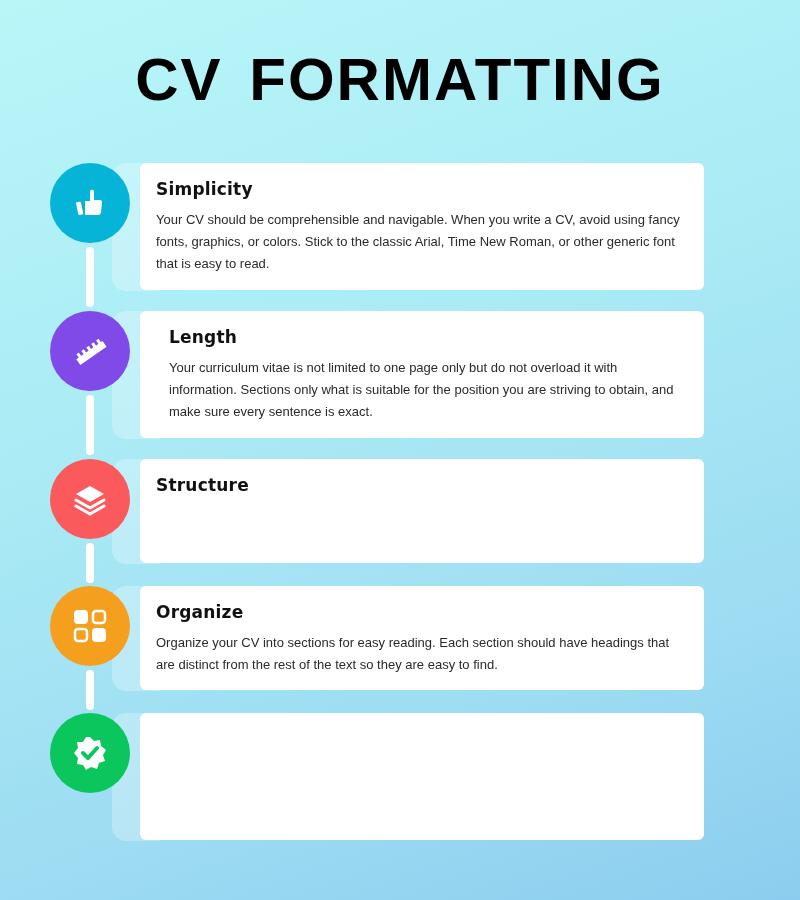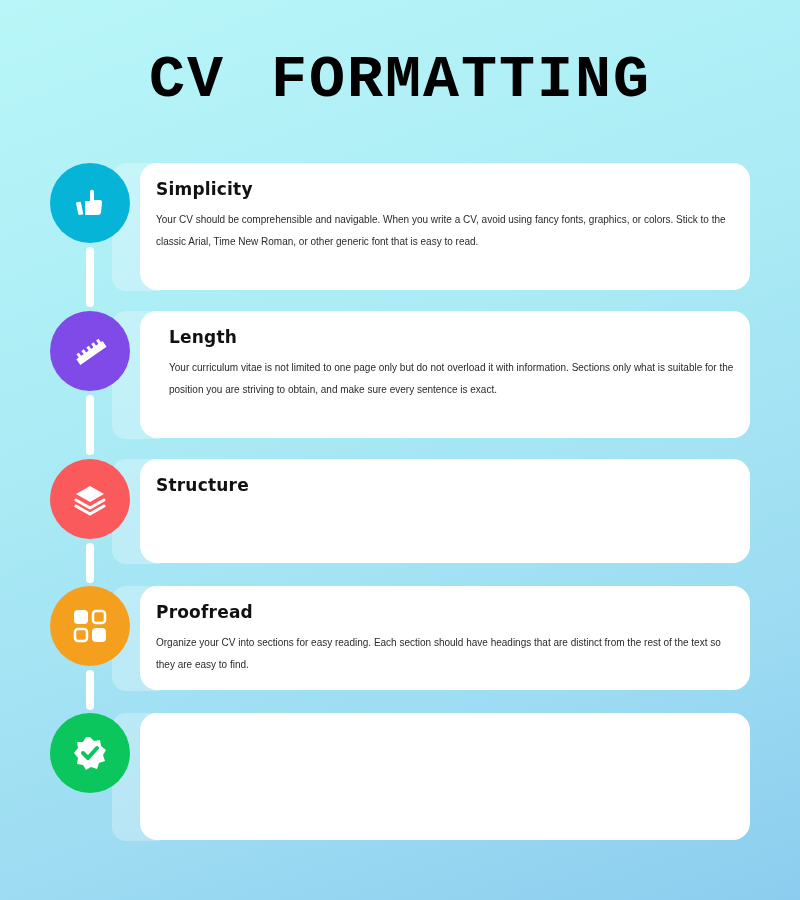--- a/index.html
+++ b/index.html
@@ -7,56 +7,56 @@
     body {
       position: relative;
       background: linear-gradient(160deg, #b8f6f8 0%, #aaebf5 40%, #9ddcf2 75%, #8ccdef 100%);
       font-family: "Liberation Sans", sans-serif;
       color: #222;
     }
     .title {
       position: absolute;
       top: 40px; left: 0; width: 800px;
       text-align: center;
-      font-family: Liberation Mono, monospace;
+      font-family: Liberation Sans, sans-serif;
       font-weight: bold;
       font-size: 60px;
       letter-spacing: 2px;
       word-spacing: 8px;
       color: #000;
       line-height: 80px;
     }
     .item { position: absolute; left: 0; width: 800px; }
     .tab {
       position: absolute;
       left: 112px; top: 0;
       width: 48px;
       background: rgba(255,255,255,0.28);
       border-radius: 14px 0 0 14px;
     }
     .card {
       position: absolute;
       left: 140px; top: 0;
-      width: 610px;
+      width: 564px;
       background: #ffffff;
-      border-radius: 17px;
+      border-radius: 6px;
       padding: 15px 16px 0 16px;
     }
     .card-title {
       font-family: "DejaVu Sans", sans-serif;
       font-weight: bold;
       font-size: 17px;
       color: #111;
       line-height: 22px;
       margin-bottom: 9px;
       letter-spacing: 0.2px;
     }
     .card-text {
       font-family: "Liberation Sans", sans-serif;
-      font-size: 10px;
+      font-size: 13px;
       line-height: 22px;
       color: #2a2a2a;
     }
     .circle {
       position: absolute;
       left: 50px; top: 0;
       width: 80px; height: 80px;
       border-radius: 50%;
       display: flex; align-items: center; justify-content: center;
     }
@@ -131,21 +131,21 @@
   <div class="tab" style="height:105px;"></div>
   <div class="circle" style="background:#f59f1e;">
     <svg viewBox="0 0 40 40">
       <rect x="4" y="4" width="14" height="14" rx="4" fill="#fff"></rect>
       <rect x="23" y="5" width="12" height="12" rx="3" fill="none" stroke="#fff" stroke-width="2.5"></rect>
       <rect x="5" y="23" width="12" height="12" rx="3" fill="none" stroke="#fff" stroke-width="2.5"></rect>
       <rect x="22" y="22" width="14" height="14" rx="4" fill="#fff"></rect>
     </svg>
   </div>
   <div class="card" style="height:104px;">
-    <div class="card-title">Proofread</div>
+    <div class="card-title">Organize</div>
     <div class="card-text">Organize your CV into sections for easy reading. Each section should have headings that are distinct from the rest of the text so they are easy to find.</div>
   </div>
 </div>
 
 <div class="item" style="top:713px;">
   <div class="tab" style="height:128px;"></div>
   <div class="circle" style="background:#0bc65c;">
     <svg viewBox="0 0 40 40">
       <path d="M20 4 L24 8 L30 7 L31 13 L36 17 L33 22 L35 28 L29 30 L27 36 L21 34 L16 37 L13 32 L7 31 L8 25 L4 20 L8 15 L7 9 L13 9 L16 4 Z" fill="#fff"></path>
       <path d="M13 20 L18 25 L27 15" fill="none" stroke="#0bc65c" stroke-width="4" stroke-linecap="round" stroke-linejoin="round"></path>

